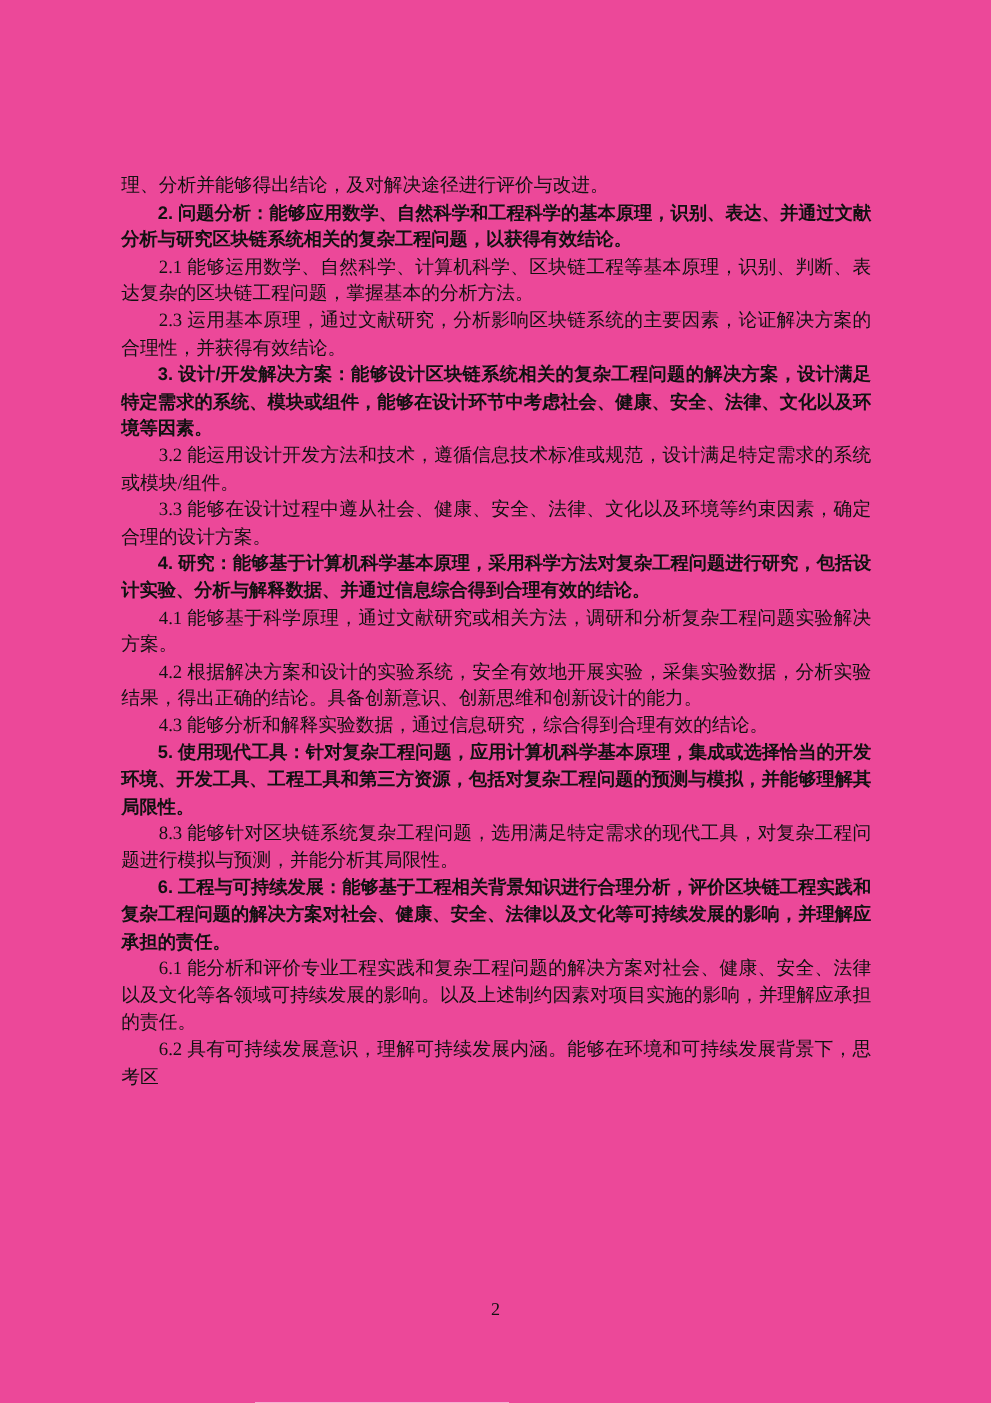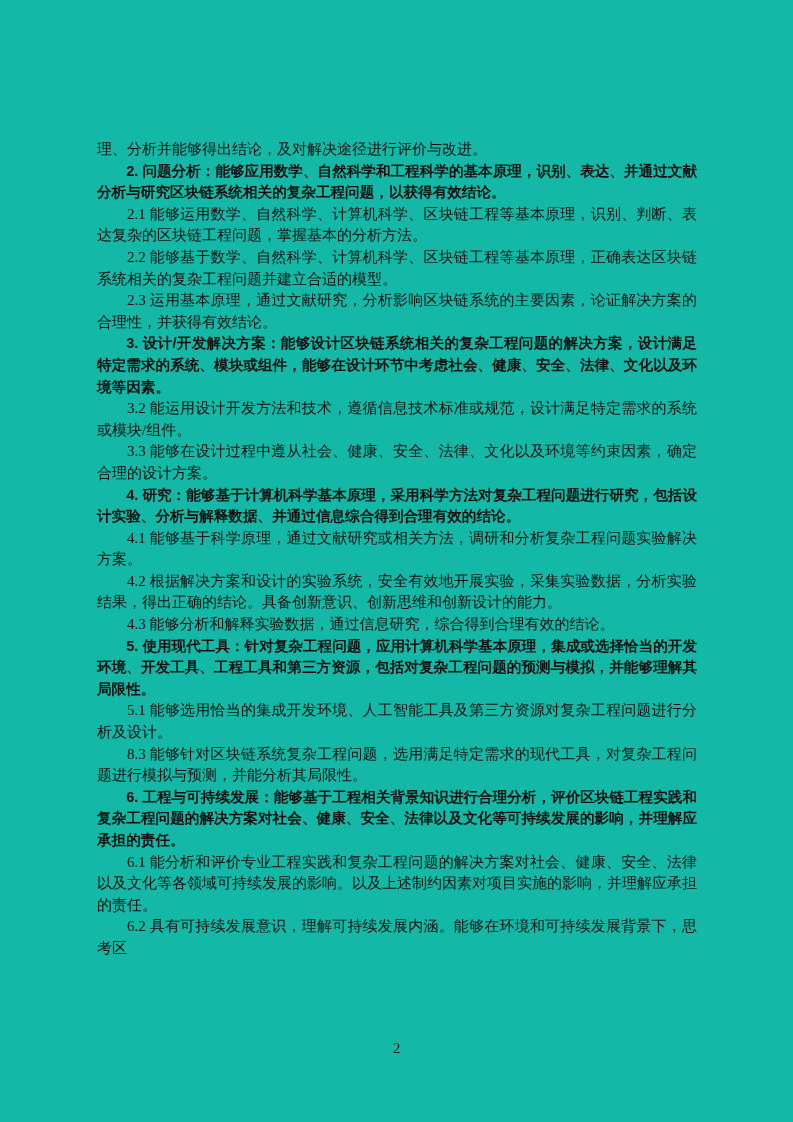--- a/index.html
+++ b/index.html
@@ -4,21 +4,21 @@
 <style>
   html, body {
     margin: 0;
     padding: 0;
     background: #ffffff;
   }
   .page {
     position: relative;
     width: 793px;
     height: 1122px;
-    background: #14b8a6;
+    background: #ec4899;
     color: #111111;
     font-family: "Liberation Serif", "DejaVu Serif", serif;
     overflow: hidden;
   }
   .body-text {
     position: absolute;
     left: 97px;
     top: 139px;
     width: 600px;
     font-size: 15px;
@@ -52,34 +52,32 @@
 </head>
 <body>
 
 <div class="page">
   <div class="body-text">
 
     <p class="continuation">理、分析并能够得出结论，及对解决途径进行评价与改进。</p>
 
     <p class="heading">2. 问题分析：能够应用数学、自然科学和工程科学的基本原理，识别、表达、并通过文献分析与研究区块链系统相关的复杂工程问题，以获得有效结论。</p>
     <p>2.1 能够运用数学、自然科学、计算机科学、区块链工程等基本原理，识别、判断、表达复杂的区块链工程问题，掌握基本的分析方法。</p>
-    <p>2.2 能够基于数学、自然科学、计算机科学、区块链工程等基本原理，正确表达区块链系统相关的复杂工程问题并建立合适的模型。</p>
     <p>2.3 运用基本原理，通过文献研究，分析影响区块链系统的主要因素，论证解决方案的合理性，并获得有效结论。</p>
 
     <p class="heading">3. 设计/开发解决方案：能够设计区块链系统相关的复杂工程问题的解决方案，设计满足特定需求的系统、模块或组件，能够在设计环节中考虑社会、健康、安全、法律、文化以及环境等因素。</p>
     <p>3.2 能运用设计开发方法和技术，遵循信息技术标准或规范，设计满足特定需求的系统或模块/组件。</p>
     <p>3.3 能够在设计过程中遵从社会、健康、安全、法律、文化以及环境等约束因素，确定合理的设计方案。</p>
 
     <p class="heading">4. 研究：能够基于计算机科学基本原理，采用科学方法对复杂工程问题进行研究，包括设计实验、分析与解释数据、并通过信息综合得到合理有效的结论。</p>
     <p>4.1 能够基于科学原理，通过文献研究或相关方法，调研和分析复杂工程问题实验解决方案。</p>
     <p>4.2 根据解决方案和设计的实验系统，安全有效地开展实验，采集实验数据，分析实验结果，得出正确的结论。具备创新意识、创新思维和创新设计的能力。</p>
     <p>4.3 能够分析和解释实验数据，通过信息研究，综合得到合理有效的结论。</p>
 
     <p class="heading">5. 使用现代工具：针对复杂工程问题，应用计算机科学基本原理，集成或选择恰当的开发环境、开发工具、工程工具和第三方资源，包括对复杂工程问题的预测与模拟，并能够理解其局限性。</p>
-    <p>5.1 能够选用恰当的集成开发环境、人工智能工具及第三方资源对复杂工程问题进行分析及设计。</p>
     <p>8.3 能够针对区块链系统复杂工程问题，选用满足特定需求的现代工具，对复杂工程问题进行模拟与预测，并能分析其局限性。</p>
 
     <p class="heading">6. 工程与可持续发展：能够基于工程相关背景知识进行合理分析，评价区块链工程实践和复杂工程问题的解决方案对社会、健康、安全、法律以及文化等可持续发展的影响，并理解应承担的责任。</p>
     <p>6.1 能分析和评价专业工程实践和复杂工程问题的解决方案对社会、健康、安全、法律以及文化等各领域可持续发展的影响。以及上述制约因素对项目实施的影响，并理解应承担的责任。</p>
     <p>6.2 具有可持续发展意识，理解可持续发展内涵。能够在环境和可持续发展背景下，思考区</p>
 
   </div>
 
   <div class="footer">
     <span>2</span>

